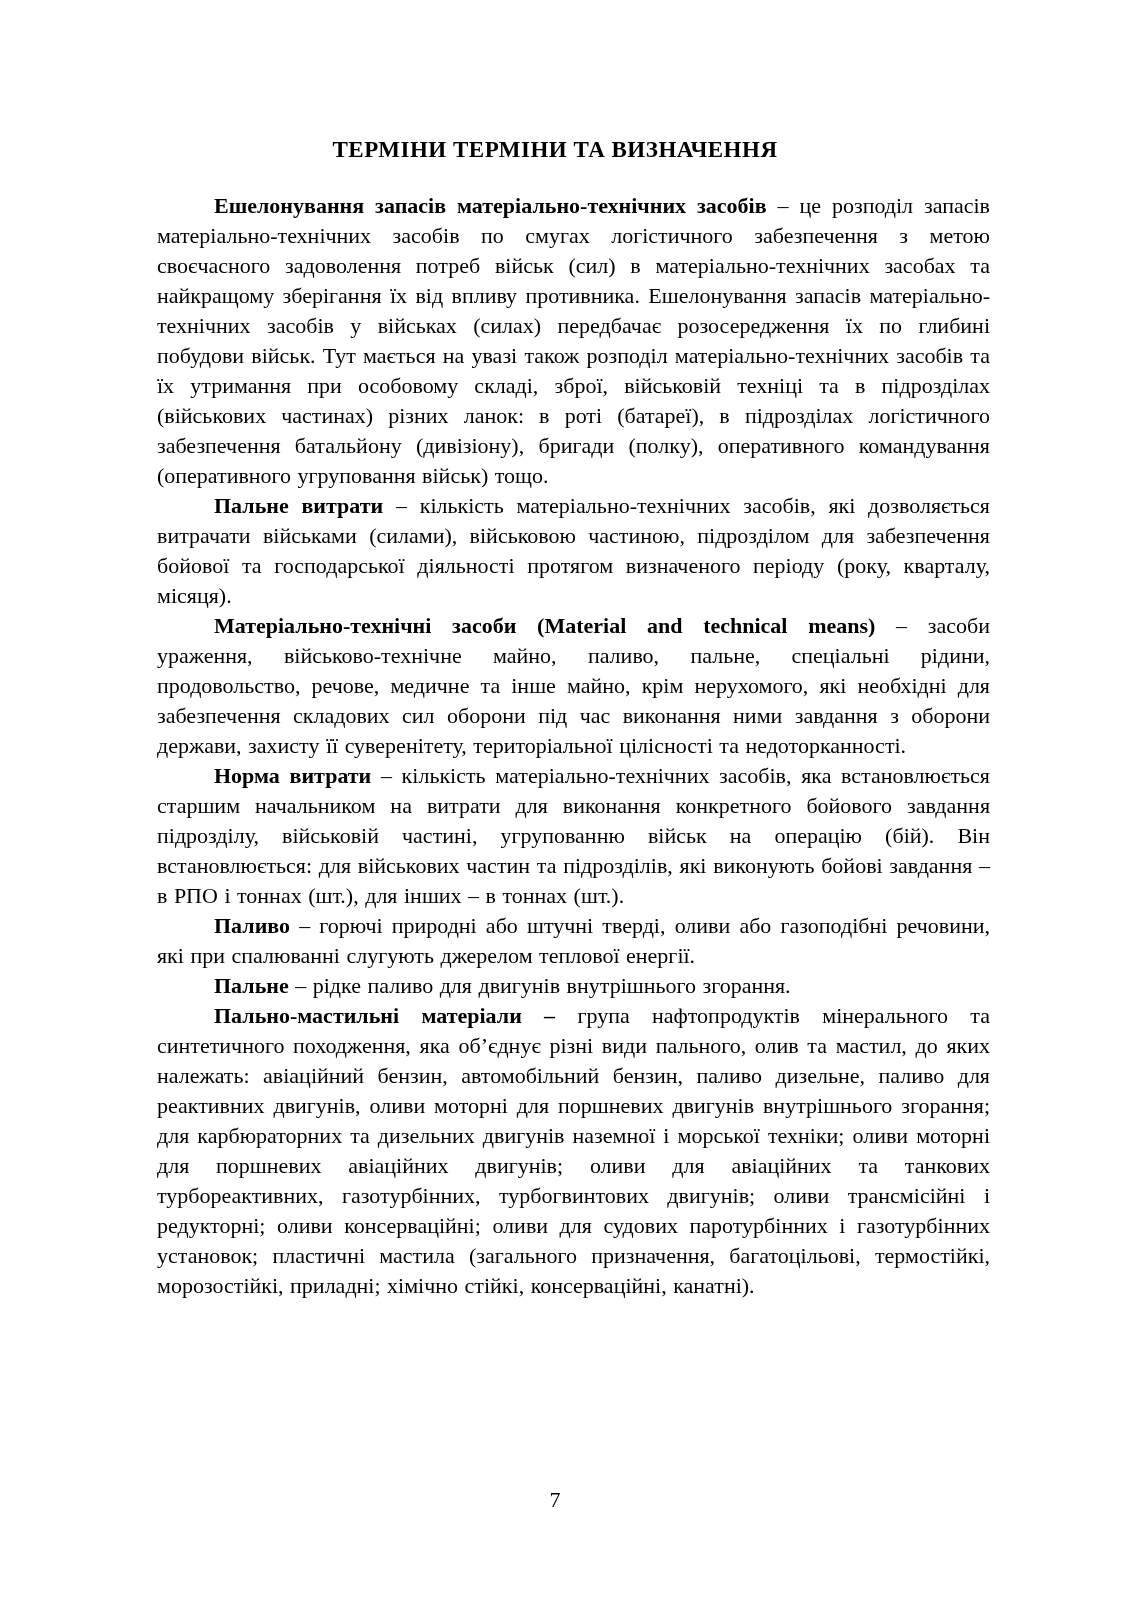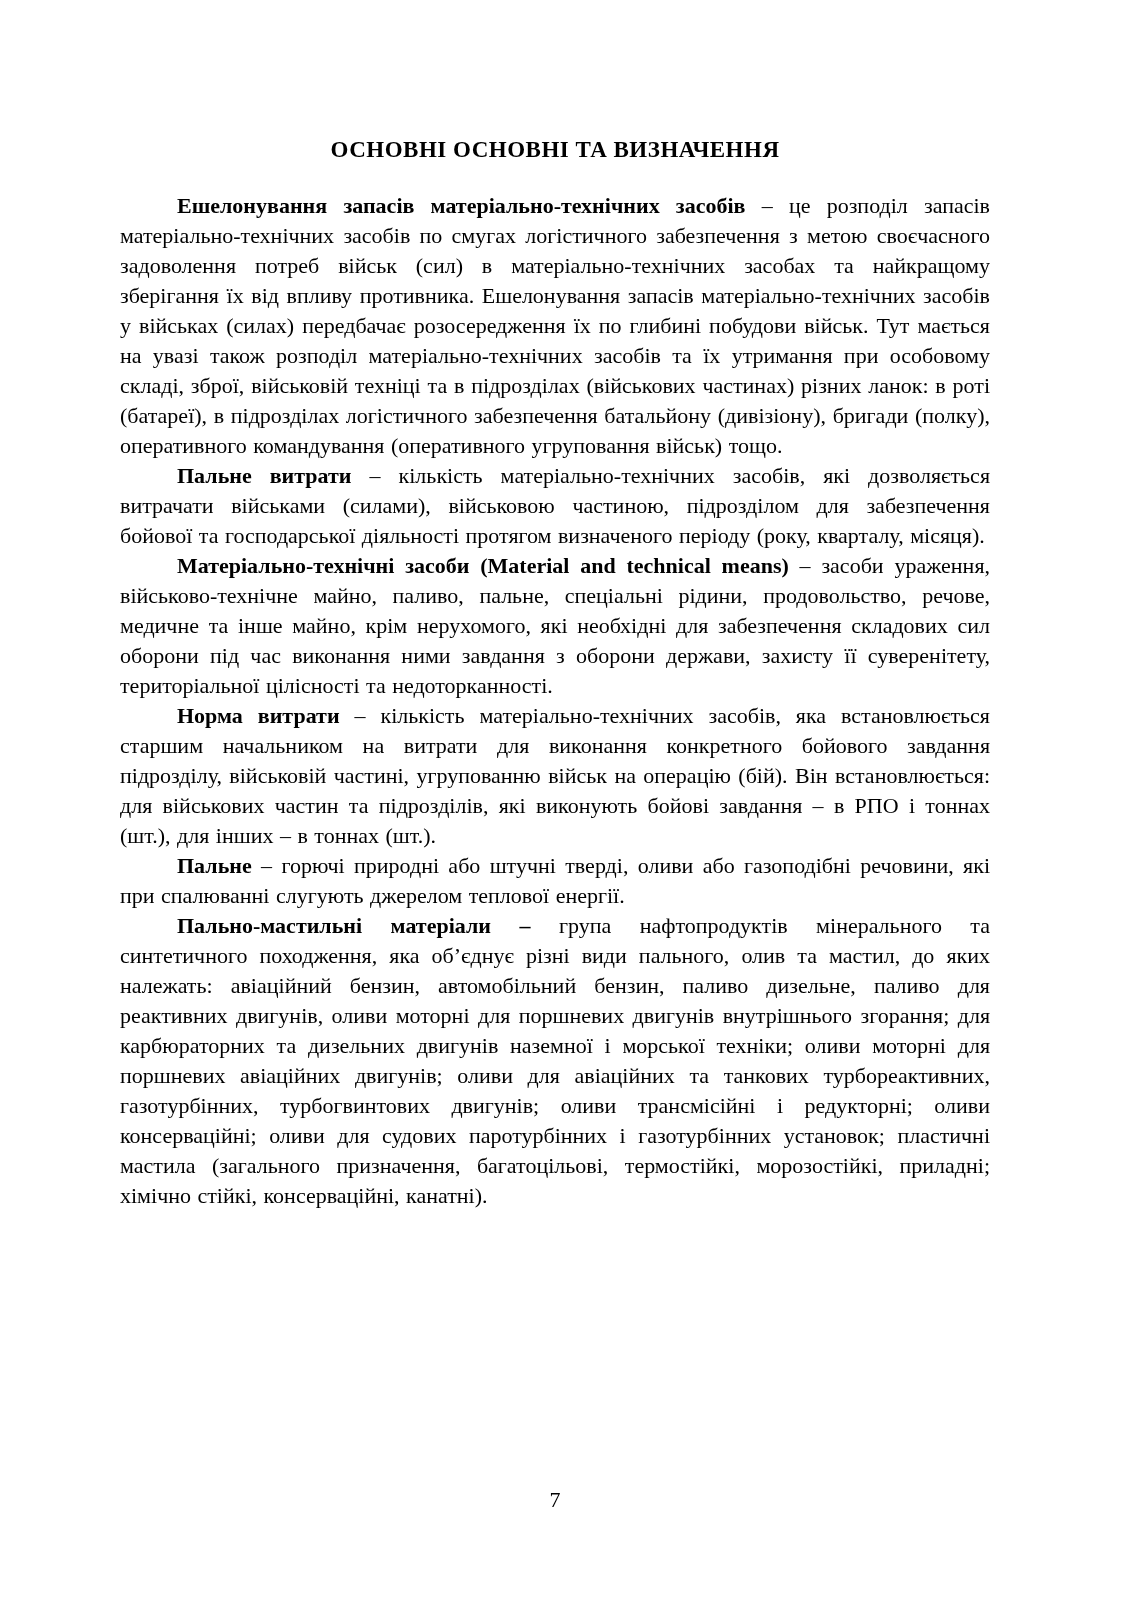--- a/index.html
+++ b/index.html
@@ -24,48 +24,50 @@
     letter-spacing: 0.5px;
     margin-bottom: 26px;
     line-height: 30px;
   }
   .para {
     font-size: 22px;
     line-height: 30px;
     text-align: justify;
     text-indent: 57px;
     word-spacing: 1px;
+    margin-left: 37px;
   }
   .term {
     font-weight: bold;
   }
   .page-number {
     position: absolute;
     top: 1487px;
     left: 120px;
     width: 870px;
     text-align: center;
     font-size: 22px;
   }
 </style>
 </head>
 <body>
 
 <div class="page">
 
-  <h1 class="title">ОСНОВНІ ОСНОВНІ ТА ВИЗНАЧЕННЯ</h1>
+  <h1 class="title">ТЕРМІНИ ТЕРМІНИ ТА ВИЗНАЧЕННЯ</h1>
 
   <p class="para"><span class="term">Ешелонування запасів матеріально-технічних засобів</span><span> – це розподіл запасів матеріально-технічних засобів по смугах логістичного забезпечення з метою своєчасного задоволення потреб військ (сил) в матеріально-технічних засобах та найкращому зберігання їх від впливу противника. Ешелонування запасів матеріально-технічних засобів у військах (силах) передбачає розосередження їх по глибині побудови військ. Тут мається на увазі також розподіл матеріально-технічних засобів та їх утримання при особовому складі, зброї, військовій техніці та в підрозділах (військових частинах) різних ланок: в роті (батареї), в підрозділах логістичного забезпечення батальйону (дивізіону), бригади (полку), оперативного командування (оперативного угруповання військ) тощо.</span></p>
 
   <p class="para"><span class="term">Пальне витрати</span><span> – кількість матеріально-технічних засобів, які дозволяється витрачати військами (силами), військовою частиною, підрозділом для забезпечення бойової та господарської діяльності протягом визначеного періоду (року, кварталу, місяця).</span></p>
 
   <p class="para"><span class="term">Матеріально-технічні засоби (Material and technical means)</span><span> – засоби ураження, військово-технічне майно, паливо, пальне, спеціальні рідини, продовольство, речове, медичне та інше майно, крім нерухомого, які необхідні для забезпечення складових сил оборони під час виконання ними завдання з оборони держави, захисту її суверенітету, територіальної цілісності та недоторканності.</span></p>
 
   <p class="para"><span class="term">Норма витрати</span><span> – кількість матеріально-технічних засобів, яка встановлюється старшим начальником на витрати для виконання конкретного бойового завдання підрозділу, військовій частині, угрупованню військ на операцію (бій). Він встановлюється: для військових частин та підрозділів, які виконують бойові завдання – в РПО і тоннах (шт.), для інших – в тоннах (шт.).</span></p>
 
-  <p class="para"><span class="term">Пальне</span><span> – горючі  природні або штучні тверді, оливи або газоподібні речовини, які при спалюванні слугують джерелом теплової енергії.</span></p>
+  <p class="para"><span class="term">Паливо</span><span> – горючі  природні або штучні тверді, оливи або газоподібні речовини, які при спалюванні слугують джерелом теплової енергії.</span></p>
 
+  <p class="para"><span class="term">Пальне</span><span> – рідке паливо для двигунів внутрішнього згорання.</span></p>
 
   <p class="para"><span class="term">Пально-мастильні матеріали –</span><span> група нафтопродуктів мінерального та синтетичного походження, яка об’єднує різні види пального, олив та мастил, до яких належать: авіаційний бензин, автомобільний бензин, паливо дизельне, паливо для реактивних двигунів, оливи моторні для поршневих двигунів внутрішнього згорання;  для карбюраторних та дизельних двигунів наземної і морської техніки; оливи моторні для поршневих авіаційних двигунів; оливи для авіаційних та танкових турбореактивних, газотурбінних, турбогвинтових двигунів; оливи трансмісійні і редукторні; оливи консерваційні; оливи для судових паротурбінних і газотурбінних установок; пластичні мастила (загального призначення, багатоцільові, термостійкі, морозостійкі, приладні; хімічно стійкі, консерваційні, канатні).</span></p>
 
   <div class="page-number">7</div>
 
 </div>
 
 </body></html>

